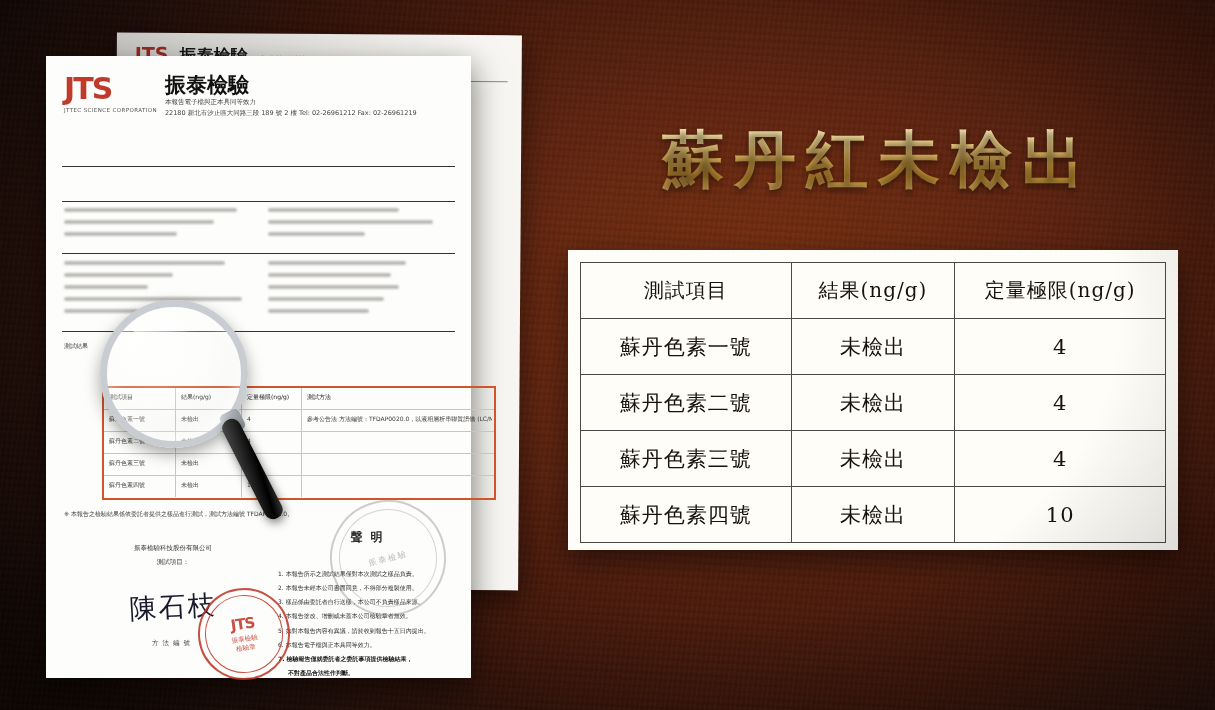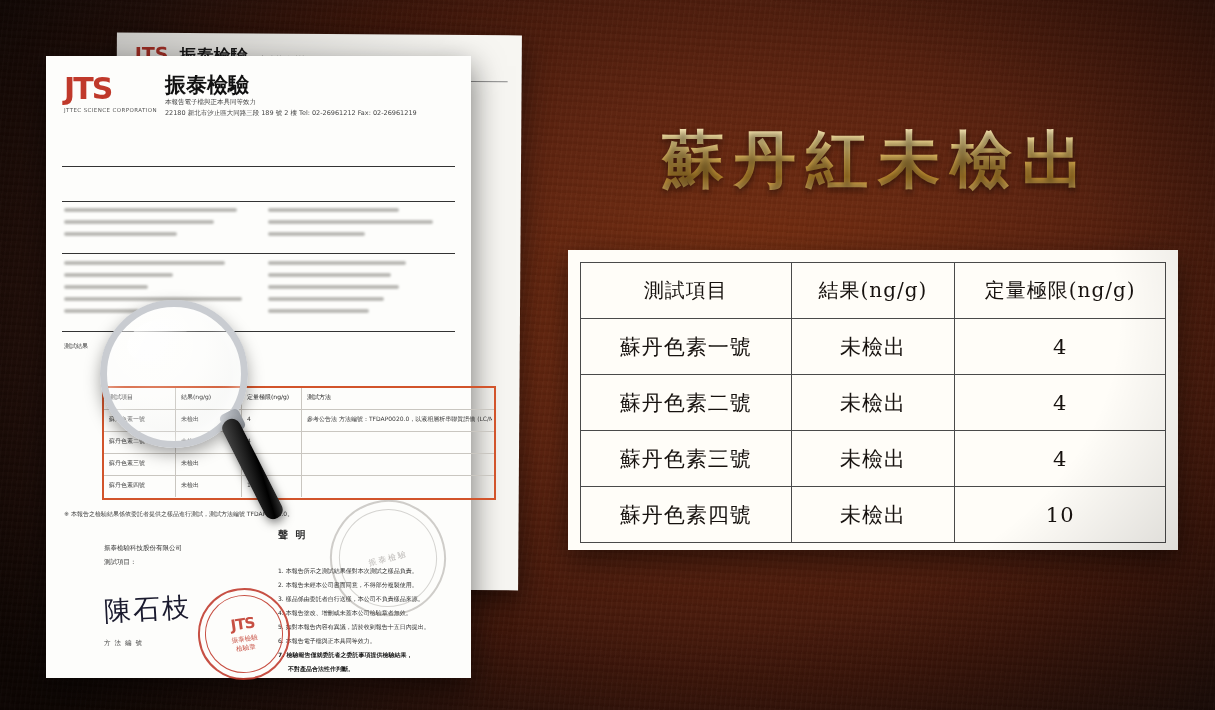--- a/index.html
+++ b/index.html
@@ -225,35 +225,37 @@
   .fd-terms {
     position: absolute;
     left: 232px;
     right: 14px;
     top: 470px;
     font-size: 6px;
     color: #2a2a2a;
     line-height: 1.85;
   }
   .fd-terms .hd {
-    font-weight: bold;
-    font-size: 10px;
+    text-align: center;
+    font-weight: bold;
+    font-size: 12px;
     margin-bottom: 20px;
     letter-spacing: 2px;
   }
   .fd-terms p { margin: 0 0 3px 0; filter: blur(.4px); }
   .fd-terms p.sharp { filter: none; color: #1b1b1b; }
 
   .sign-block {
     position: absolute;
-    left: 58px;
+    left: 42px;
     top: 488px;
     width: 170px;
     font-size: 6.5px;
     color: #333;
+    text-align: center;
   }
   .sign-line { filter: blur(.5px); margin-bottom: 5px; }
   .signature {
     font-family: "DejaVu Serif", serif;
     font-size: 27px;
     color: #1a1a2e;
     letter-spacing: 2px;
     margin-top: 22px;
     transform: rotate(-3deg);
   }

